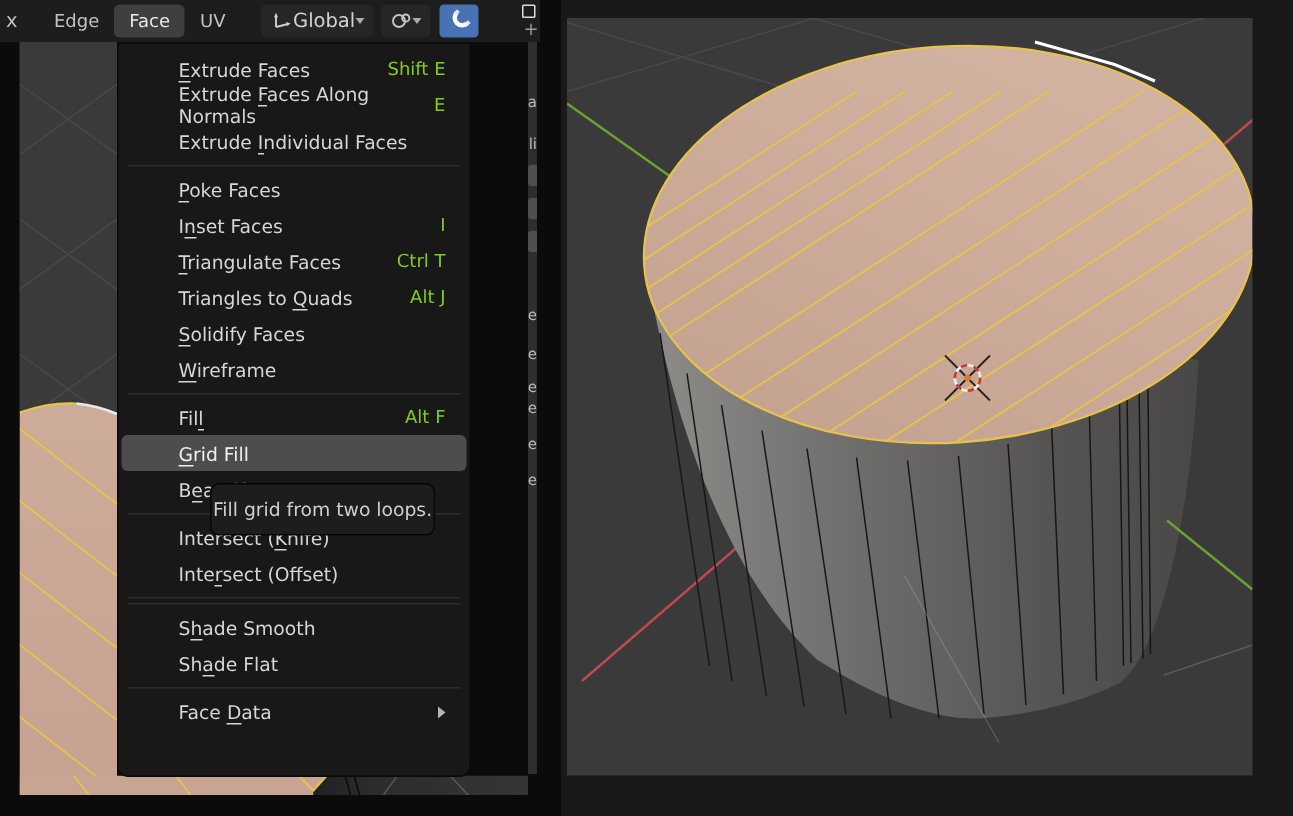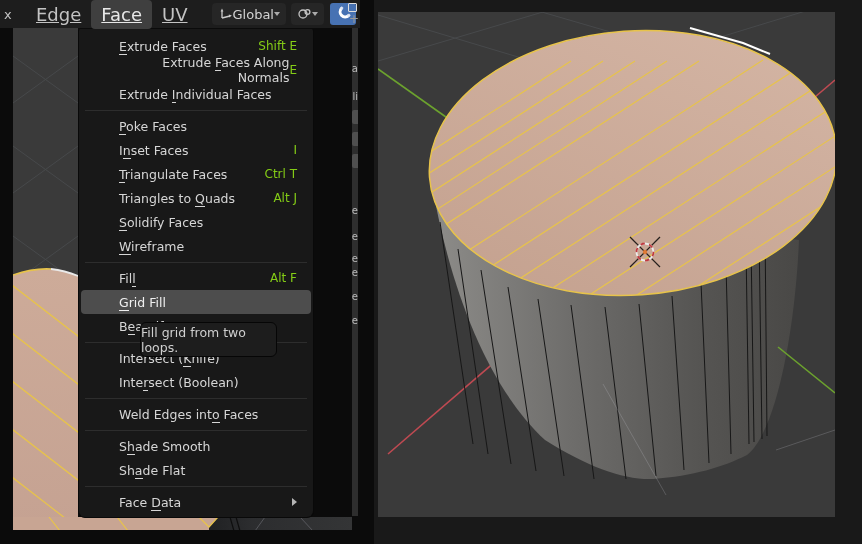--- a/index.html
+++ b/index.html
@@ -17,45 +17,45 @@
 
   
   #left-strip{left:13px;top:28px;width:65px;height:502px;background:#3a3a3a;overflow:hidden;}
   #bottom-sliver{left:13px;top:516px;width:339px;height:14px;overflow:hidden;}
   #fragment-col{left:352px;top:28px;width:6px;height:488px;background:#2e2e2e;overflow:hidden;}
   .frag{position:absolute;right:0;white-space:nowrap;color:#b9b9b9;font-size:10px;line-height:10px;}
   .frag-field{position:absolute;right:0;width:6px;height:14px;background:#4f4f4f;border-radius:2px 0 0 2px;}
 
   
   #header{left:0;top:0;width:360px;height:28px;background:#1d1d1d;display:flex;align-items:center;z-index:15;}
-  .hmenu{color:#c3c3c3;font-size:18px;padding:4px 10px;border-radius:4px;cursor:default;text-decoration:underline;}
+  .hmenu{color:#c3c3c3;font-size:12px;padding:4px 10px;border-radius:4px;cursor:default;}
   .hmenu.active{background:#3f3f3f;color:#e8e8e8;}
   #vertex-clip{color:#c3c3c3;font-size:13px;margin-left:4px;width:14px;overflow:hidden;}
   .pill{display:flex;align-items:center;background:#262626;border-radius:4px;height:22px;padding:0 6px;gap:0;}
   .chev{width:0;height:0;border-left:3.5px solid transparent;border-right:3.5px solid transparent;border-top:4.5px solid #ababab;}
   #orientation-label{color:#d2d2d2;font-size:13px;}
   #snap-btn{width:26px;height:22px;border-radius:3px;display:flex;align-items:center;justify-content:center;}
   #corner-clip{position:absolute;right:2px;top:3px;width:10px;height:24px;}
   #corner-clip .sq{width:7px;height:7px;border:1.5px solid #dedede;border-radius:1px;}
   #corner-clip .plus{color:#9a9a9a;font-size:12px;line-height:10px;margin-top:2px;margin-left:1px;}
 
   
   #face-menu{left:78px;top:29px;width:236px;height:489px;background:#181818;
     border:1px solid #090909;border-top:none;border-radius:2px 2px 7px 7px;
-    box-sizing:border-box;z-index:20;padding-top:5px;text-align:right;}
+    box-sizing:border-box;z-index:20;padding-top:5px;}
   .menu-row{height:24px;display:flex;align-items:center;margin:0 2px;padding:0 14px 0 38px;
     border-radius:4px;color:#d6d6d6;font-size:12.5px;position:relative;}
   .menu-row.hl{background:#4d4d4d;color:#efefef;}
   .menu-row .u{border-bottom:1px solid currentColor;}
   .menu-row .shortcut{margin-left:auto;color:#84cc16;font-size:12px;}
   .menu-sep{height:1px;background:#2d2d2d;margin:3.5px 6px;}
   .sub-arrow{margin-left:auto;width:0;height:0;border-top:4px solid transparent;border-bottom:4px solid transparent;border-left:5px solid #b5b5b5;}
 
   
-  #tooltip{left:140px;top:322px;width:137px;height:35px;background:#1d1d1d;border:1px solid #060606;
+  #tooltip{left:140px;top:322px;width:150px;height:35px;background:#1d1d1d;border:1px solid #060606;
     border-radius:6px;z-index:30;display:flex;align-items:center;justify-content:center;box-sizing:border-box;}
   #tooltip span{color:#cfcfcf;font-size:12.5px;}
 
   
   #op-panel{left:0;top:416px;width:200px;height:89px;background:rgba(28,28,28,0.96);
     border-radius:0 5px 0 0;z-index:10;}
   .op-row{position:absolute;left:0;width:100%;height:16px;display:flex;align-items:center;}
   .op-label{width:52px;text-align:right;color:#c5c5c5;font-size:11px;padding-right:8px;flex:none;}
   .op-field{width:134px;height:15px;background:#545454;border-radius:3px;color:#f2f2f2;
     font-size:11px;display:flex;align-items:center;justify-content:center;}
@@ -317,26 +317,23 @@
       <span><span></span><span class="u">G</span><span>rid Fill</span></span>
     </div>
     <div class="menu-row">
       <span><span>B</span><span class="u">e</span><span>autify Faces</span></span>
     </div>
     <div class="menu-sep"></div>
     <div class="menu-row">
       <span><span>Intersect (</span><span class="u">K</span><span>nife)</span></span>
     </div>
     <div class="menu-row">
-      <span><span>Inte</span><span class="u">r</span><span>sect (Boolean)</span></span>
-    </div>
-    <div class="menu-sep"></div>
-    <div class="menu-row">
-      <span><span>Weld Edges int</span><span class="u">o</span><span> Faces</span></span>
-    </div>
+      <span><span>Inte</span><span class="u">r</span><span>sect (Offset)</span></span>
+    </div>
+    <div class="menu-sep"></div>
     <div class="menu-sep"></div>
     <div class="menu-row">
       <span><span>S</span><span class="u">h</span><span>ade Smooth</span></span>
     </div>
     <div class="menu-row">
       <span><span>Sh</span><span class="u">a</span><span>de Flat</span></span>
     </div>
     <div class="menu-sep"></div>
     <div class="menu-row">
       <span><span>Face </span><span class="u">D</span><span>ata</span></span>

